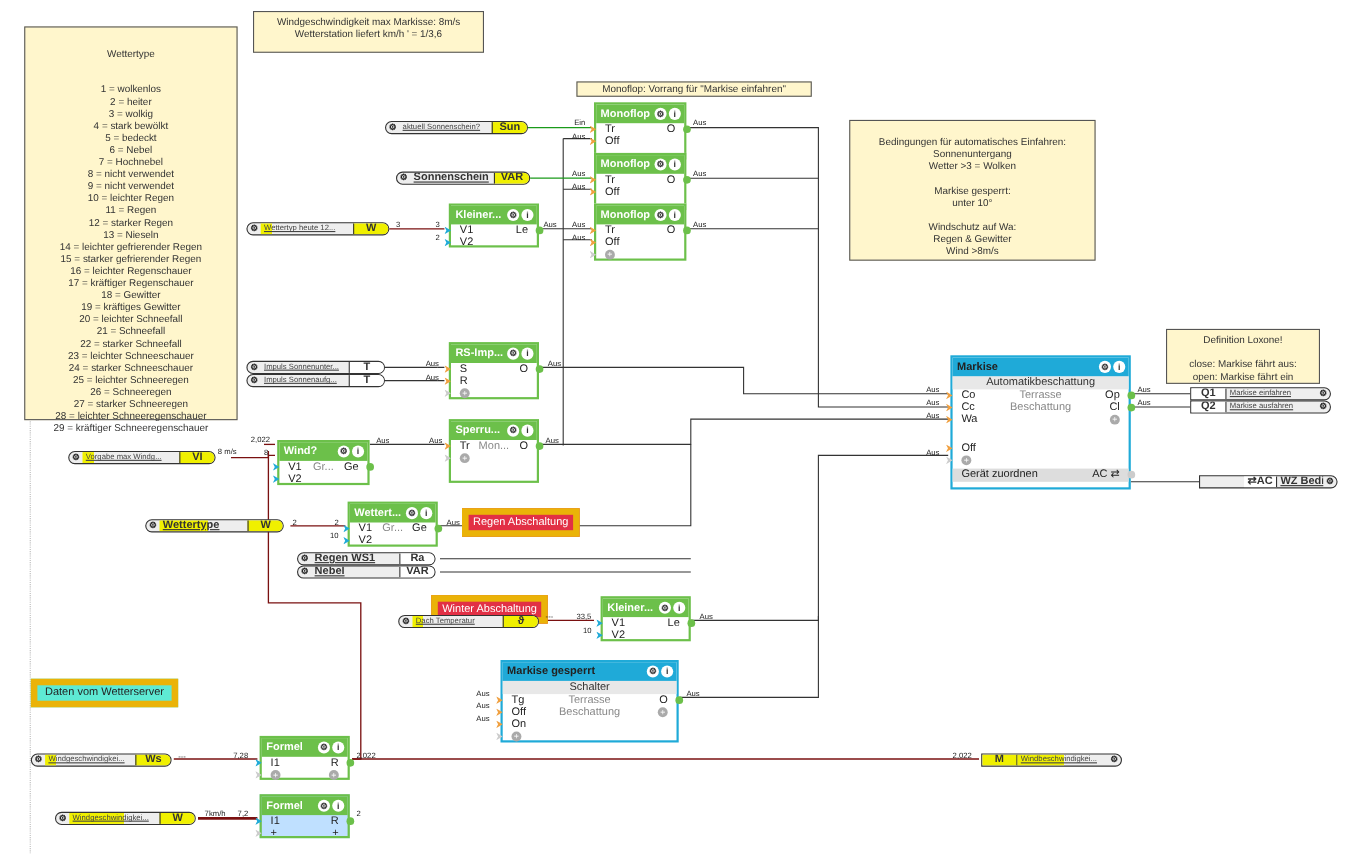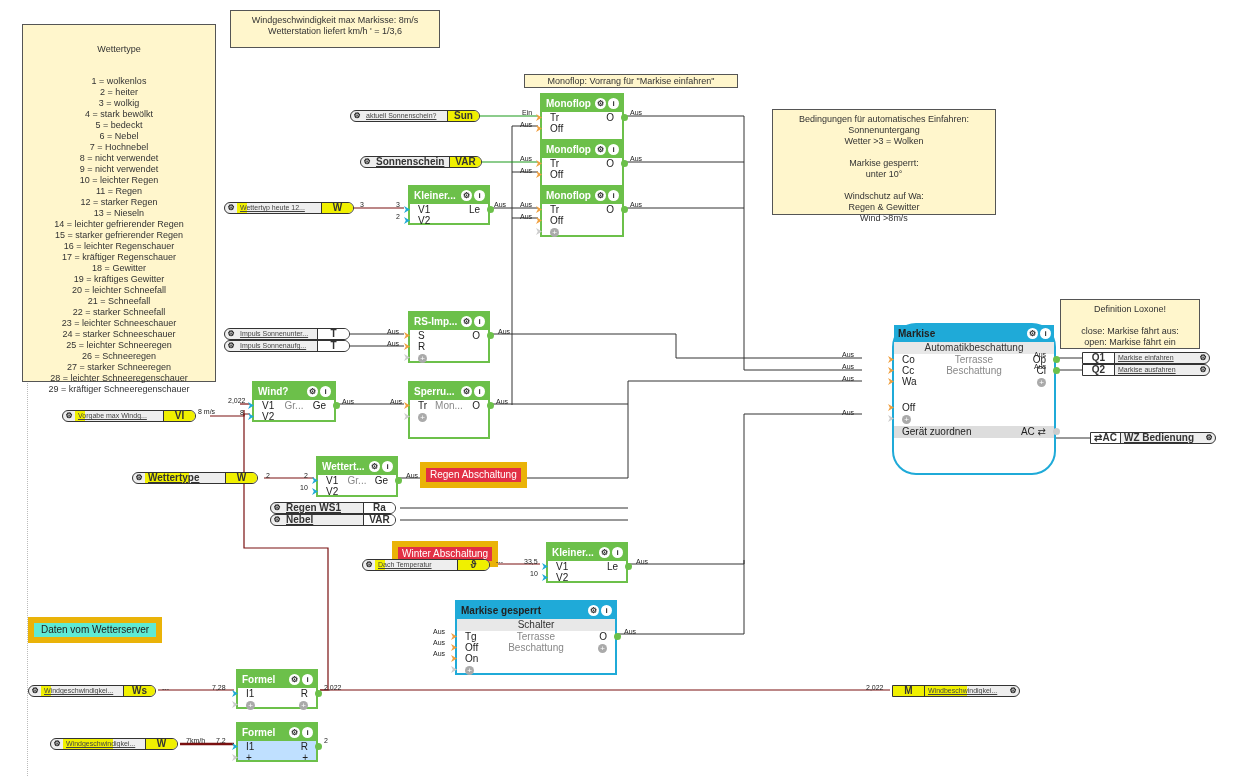--- a/index.html
+++ b/index.html
@@ -117,21 +117,21 @@
 24 = starker Schneeschauer
 25 = leichter Schneeregen
 26 = Schneeregen
 27 = starker Schneeregen
 28 = leichter Schneeregenschauer
 29 = kräftiger Schneeregenschauer</div>
 </div>
 <div class="note" style="left:230px; top:10px; width:210px; height:38px;">Windgeschwindigkeit max Markisse: 8m/s
 Wetterstation liefert km/h ' = 1/3,6</div>
 <div class="note" style="left:524px; top:74px; width:214px; height:14px; padding:1px 2px; line-height:11px;">Monoflop: Vorrang für "Markise einfahren"</div>
-<div class="note" style="left:772px; top:109px; width:224px; height:106px; padding-top:4px;">Bedingungen für automatisches Einfahren:
+<div class="note" style="left:772px; top:109px; width:224px; height:128px; padding-top:14px;">Bedingungen für automatisches Einfahren:
 Sonnenuntergang
 Wetter &gt;3 = Wolken
 
 Markise gesperrt:
 unter 10°
 
 Windschutz auf Wa:
 Regen &amp; Gewitter
 Wind &gt;8m/s</div>
 <div class="note" style="left:1060px; top:299px; width:140px; height:50px;">Definition Loxone!
@@ -207,21 +207,21 @@
 <div class="io out" style="left:1082px; top:352px; width:128px; border-radius:0 6px 6px 0;">
   <span class="code white">Q1</span>
   <span class="name">Markise einfahren</span>
   <span class="gear">⚙</span>
 </div>
 <div class="io out" style="left:1082px; top:364px; width:128px; border-radius:0 6px 6px 0;">
   <span class="code white">Q2</span>
   <span class="name">Markise ausfahren</span>
   <span class="gear">⚙</span>
 </div>
-<div class="io out" style="left:1090px; top:432px; width:126px; border-radius:0 6px 6px 0;">
+<div class="io out" style="left:1090px; top:432px; width:126px; border-radius:0 6px 6px 0;padding-left:40px;">
   <span class="code white" style="width:30px;">⇄AC</span>
   <span class="name big">WZ Bedienung</span>
   <span class="gear">⚙</span>
 </div>
 <div class="io out" style="left:892px; top:685px; width:128px; border-radius:0 6px 6px 0;">
   <span class="code">M</span>
   <span class="name" style="background:linear-gradient(90deg,#f0f000 0 42px,transparent 42px);">Windbeschwindigkei...</span>
   <span class="gear">⚙</span>
 </div>
 
@@ -309,21 +309,21 @@
   <div class="row">
       <span class="pin-in"></span>
       <span class="l">R</span>
     </div>
   <div class="row">
       <span class="pin-in grey"></span>
       <span class="l"><span class="plus">+</span></span>
     </div>
 </div>
 
-<div class="block" style="left:252px; top:381px; width:84px; height:41px;">
+<div class="block" style="left:252px; top:400px; width:84px; height:41px;">
   <div class="hdr"><span>Wind?</span><span class="icons">
         <span class="ico">⚙</span>
         <span class="ico">i</span>
       </span></div>
   <div class="row">
       <span class="pin-in cyan"></span>
       <span class="l">V1</span>
       <span class="m">Gr...</span>
       <span class="r">Ge</span>
       <span class="pin-out"></span>
@@ -380,21 +380,21 @@
       <span class="l">V1</span>
       <span class="r">Le</span>
       <span class="pin-out"></span>
     </div>
   <div class="row">
       <span class="pin-in cyan"></span>
       <span class="l">V2</span>
     </div>
 </div>
 
-<div class="block blue" style="left:892px; top:323px; width:164px; height:152px;border-radius:24px;">
+<div class="block blue" style="left:864px; top:323px; width:164px; height:122px;">
   <div class="hdr"><span>Markise</span><span class="icons">
         <span class="ico">⚙</span>
         <span class="ico">i</span>
       </span></div>
   <div class="sub">Automatikbeschattung</div>
   <div class="row">
       <span class="pin-in"></span>
       <span class="l">Co</span>
       <span class="m">Terrasse</span>
       <span class="r">Op</span>

